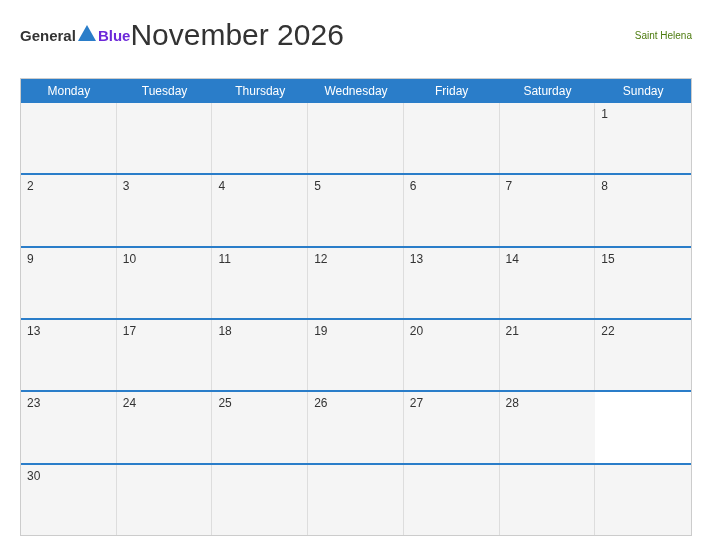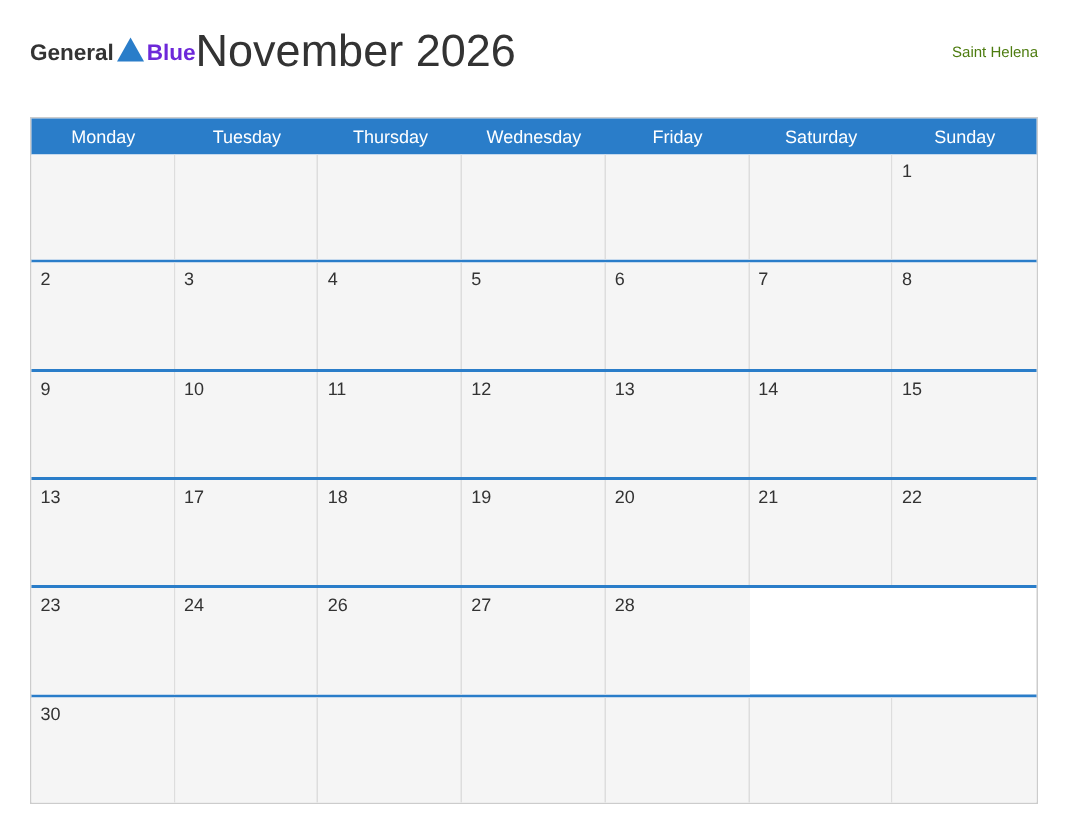--- a/index.html
+++ b/index.html
@@ -164,20 +164,21 @@
         <div class="day-cell"><span class="day-num">17</span></div>
         <div class="day-cell"><span class="day-num">18</span></div>
         <div class="day-cell"><span class="day-num">19</span></div>
         <div class="day-cell"><span class="day-num">20</span></div>
         <div class="day-cell"><span class="day-num">21</span></div>
         <div class="day-cell"><span class="day-num">22</span></div>
       </div>
       <div class="week-row">
         <div class="day-cell"><span class="day-num">23</span></div>
         <div class="day-cell"><span class="day-num">24</span></div>
+        <div class="day-cell"><span class="day-num">25</span></div>
         <div class="day-cell"><span class="day-num">26</span></div>
         <div class="day-cell"><span class="day-num">27</span></div>
         <div class="day-cell"><span class="day-num">28</span></div>
       </div>
       <div class="week-row">
         <div class="day-cell"><span class="day-num">30</span></div>
         <div class="day-cell empty"></div>
         <div class="day-cell empty"></div>
         <div class="day-cell empty"></div>
         <div class="day-cell empty"></div>

